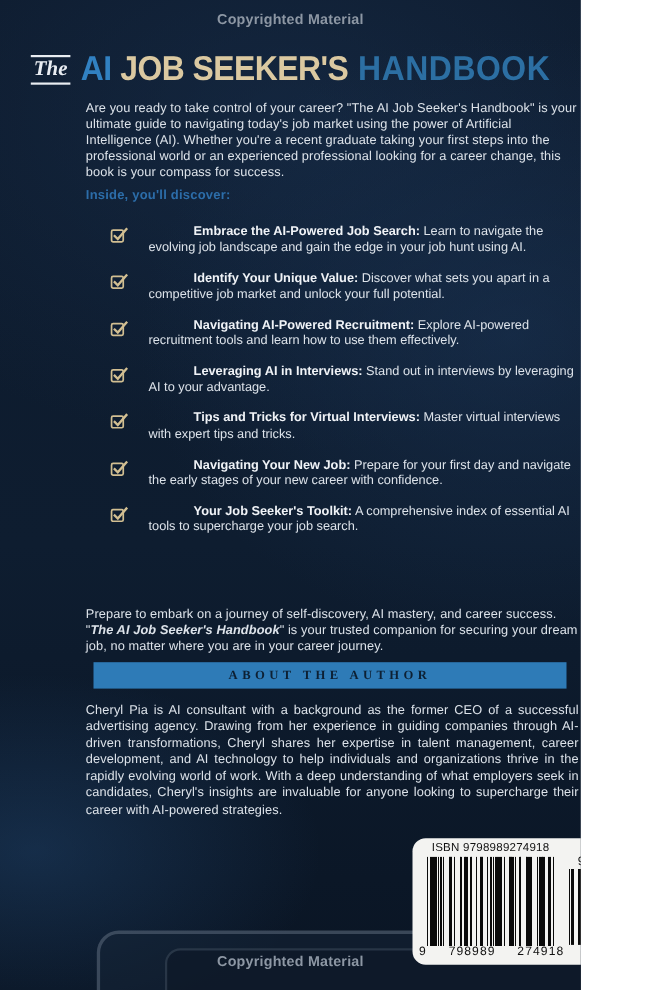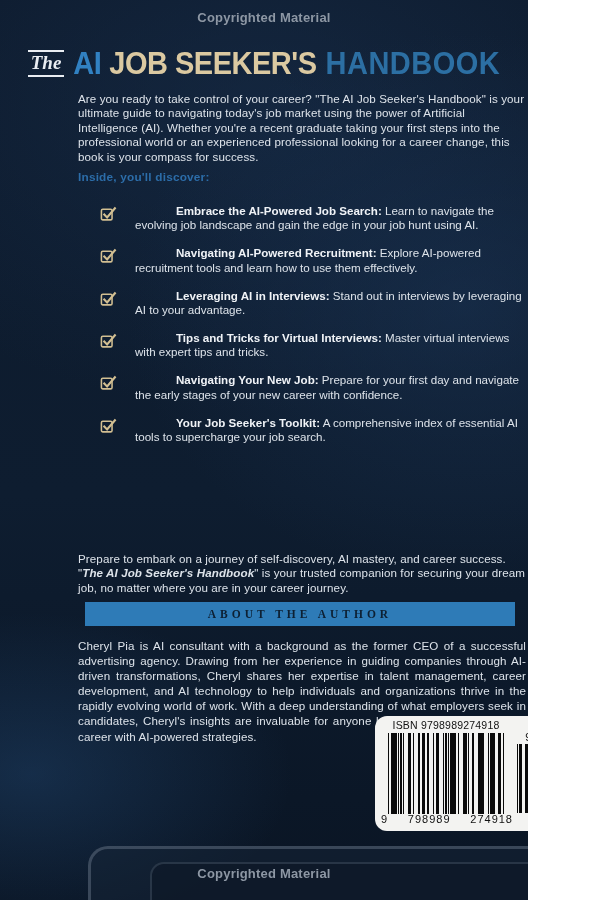--- a/index.html
+++ b/index.html
@@ -76,21 +76,21 @@
 
   .about-banner {
     position:absolute; left:85px; top:602px; width:430px; height:24px;
     background:#2e7bb7; display:flex; align-items:center; justify-content:center;
     font-size:11.5px; font-weight:bold; color:#0d2033; letter-spacing:4px;font-family:Liberation Serif, serif;
   }
 
   .bio { top:638px; text-align:justify; line-height:15.1px; }
 
   .barcode-box {
-    position:absolute; left:375px; top:716px; width:203px; height:115px;
+    position:absolute; left:375px; top:762px; width:203px; height:115px;
     background:#f3f3f1; border-radius:12px; color:#000;
   }
   .isbn-label {
     position:absolute; left:6px; top:3px; width:130px; text-align:center;
     font-size:10.5px; letter-spacing:0.2px; color:#111;
   }
   .bars-main {
     position:absolute; left:13px; top:17px; width:118px; height:81px;
     background:
       repeating-linear-gradient(90deg, #0a0a0a 0 1px, transparent 1px 5px),
@@ -135,20 +135,27 @@
 
   <div class="inside-heading">Inside, you'll discover:</div>
 
   <div class="checklist">
     <div class="check-item">
       <svg class="check-icon" viewBox="0 0 24 24" width="17" height="17">
           <rect x="2" y="6" width="15" height="15" rx="2" fill="none" stroke="#d2bf92" stroke-width="2.2"></rect>
           <path d="M5 12.5 L10 17.5 L22 3.5" fill="none" stroke="#d2bf92" stroke-width="3"></path>
         </svg>
       <div class="check-text"><b>Embrace the AI-Powered Job Search:</b><span> Learn to navigate the evolving job landscape and gain the edge in your job hunt using AI.</span></div>
+    </div>
+    <div class="check-item">
+      <svg class="check-icon" viewBox="0 0 24 24" width="17" height="17">
+          <rect x="2" y="6" width="15" height="15" rx="2" fill="none" stroke="#d2bf92" stroke-width="2.2"></rect>
+          <path d="M5 12.5 L10 17.5 L22 3.5" fill="none" stroke="#d2bf92" stroke-width="3"></path>
+        </svg>
+      <div class="check-text"><b>Identify Your Unique Value:</b><span> Discover what sets you apart in a competitive job market and unlock your full potential.</span></div>
     </div>
     <div class="check-item">
       <svg class="check-icon" viewBox="0 0 24 24" width="17" height="17">
           <rect x="2" y="6" width="15" height="15" rx="2" fill="none" stroke="#d2bf92" stroke-width="2.2"></rect>
           <path d="M5 12.5 L10 17.5 L22 3.5" fill="none" stroke="#d2bf92" stroke-width="3"></path>
         </svg>
       <div class="check-text"><b>Navigating AI-Powered Recruitment:</b><span> Explore AI-powered recruitment tools and learn how to use them effectively.</span></div>
     </div>
     <div class="check-item">
       <svg class="check-icon" viewBox="0 0 24 24" width="17" height="17">

